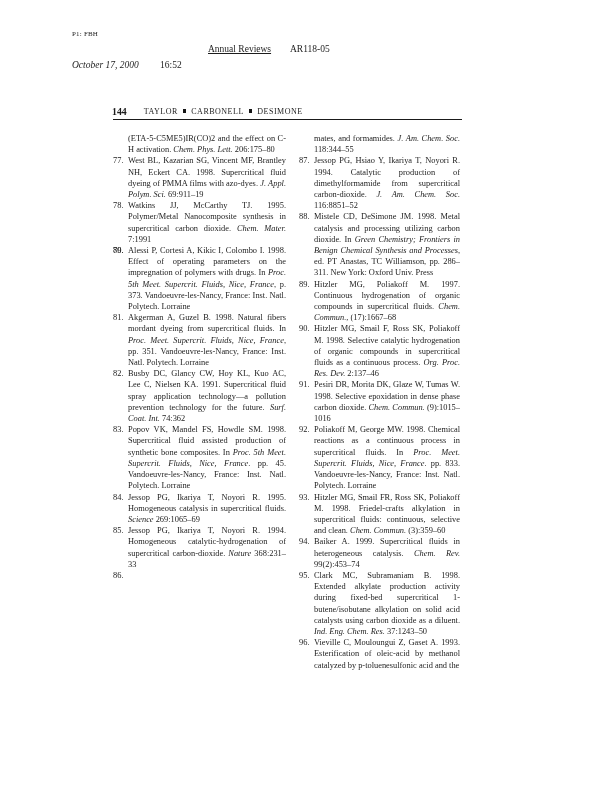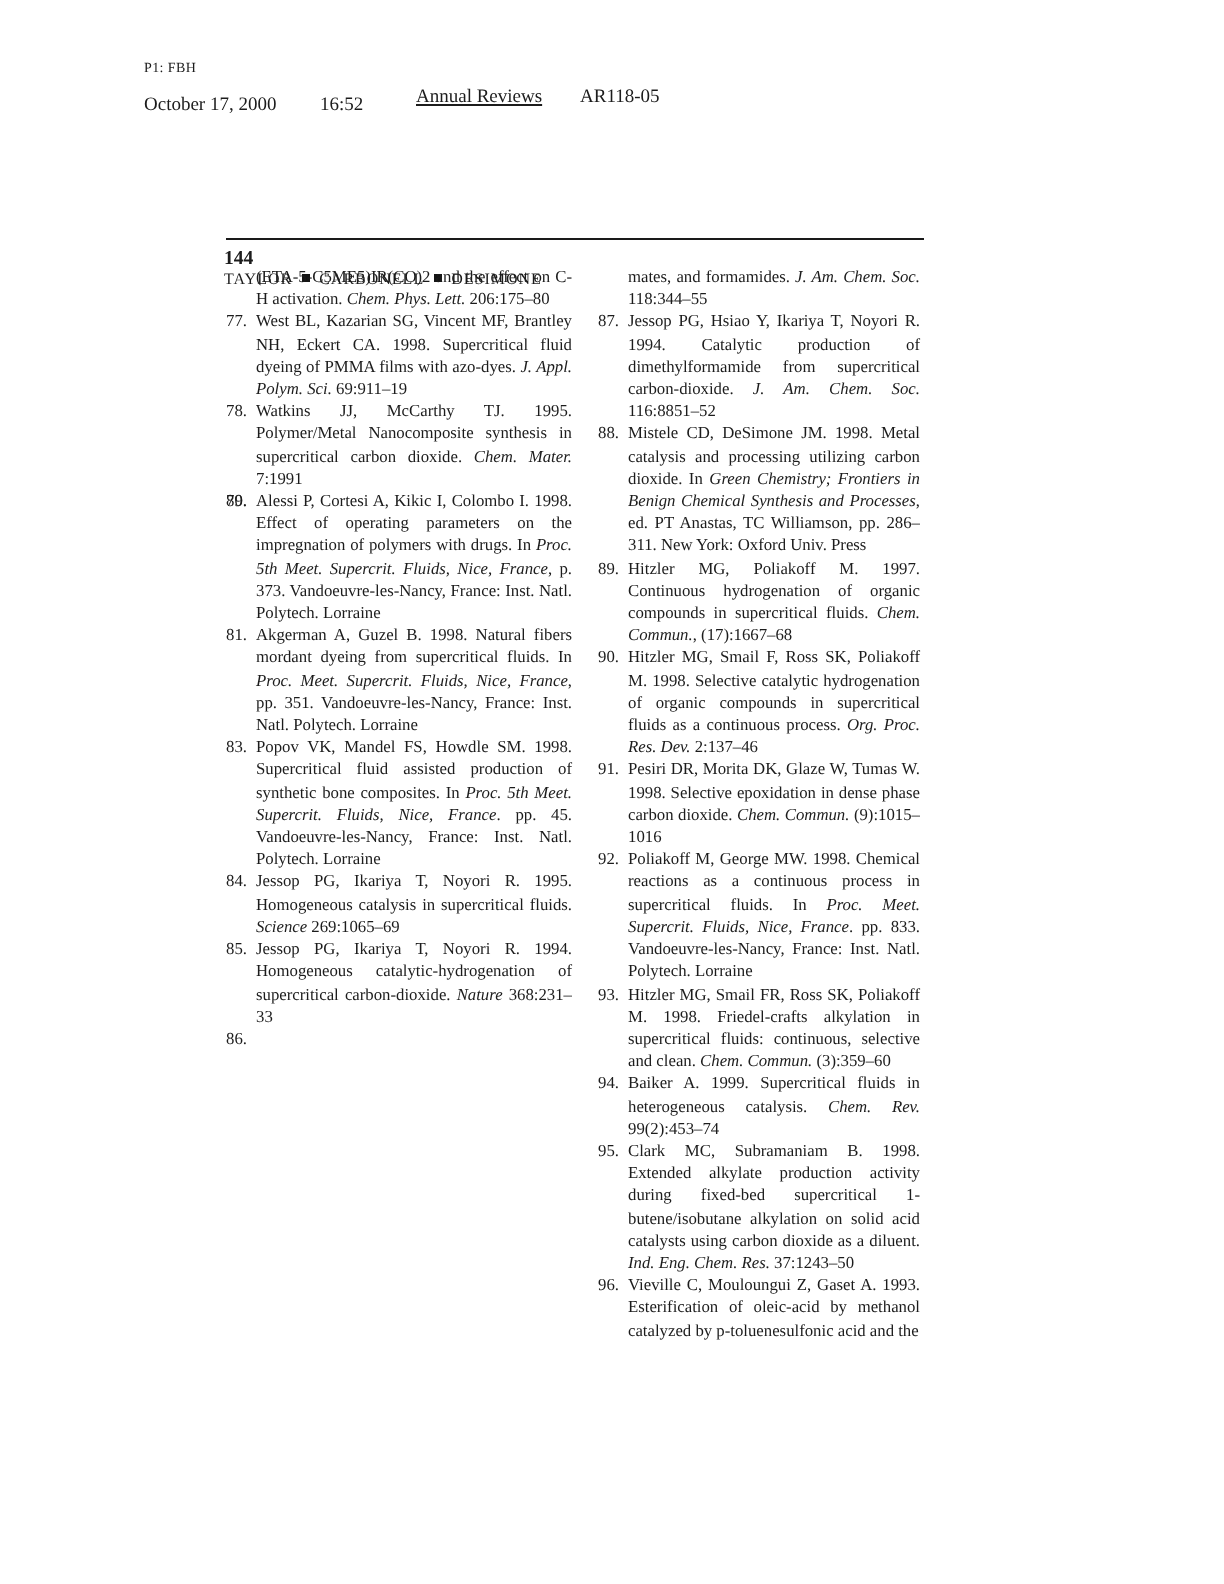--- a/index.html
+++ b/index.html
@@ -9,27 +9,27 @@
     font-family: "Liberation Serif", "DejaVu Serif", serif;
     color: #1c1c1c;
     position: relative;
     overflow: hidden;
   }
   .proof-label {
     position: absolute; left: 72px; top: 30px;
     font-size: 7px; letter-spacing: 0.2px;
   }
   .compile-line { position: absolute; top: 44px; left: 0; font-size: 9.5px; }
-  .compile-line .date   { position: absolute; left: 72px;  top: 4px; white-space: nowrap; }
-  .compile-line .time   { position: absolute; left: 160px; top: 4px; white-space: nowrap; }
+  .compile-line .date   { position: absolute; left: 72px;  top: 16px; white-space: nowrap; font-style: italic; }
+  .compile-line .time   { position: absolute; left: 160px; top: 16px; white-space: nowrap; }
   .compile-line .journ  { position: absolute; left: 208px; top: 0; white-space: nowrap; text-decoration: underline; }
   .compile-line .mscode { position: absolute; left: 290px; top: 0; white-space: nowrap; }
   .running-head {
-    position: absolute; left: 112px; top: 124px;
-    display: flex; align-items: flex-start; white-space: nowrap; flex-direction: column;
+    position: absolute; left: 112px; top: 106px;
+    display: flex; align-items: center; white-space: nowrap;
   }
   .running-head .pagenum {
     font-weight: bold; font-size: 9.8px; margin-right: 17px;
   }
   .running-head .authors {
     font-size: 8px; letter-spacing: 0.5px;
     display: flex; align-items: center;
   }
   .sep-square {
     display: inline-block; width: 3.5px; height: 3.5px;
@@ -75,20 +75,21 @@
 
 <div class="head-rule"></div>
 
 <div class="ref-col left">
     <div class="ref"><span><span>(ETA-5-C5ME5)IR(CO)2 and the effect on C-H activation. </span><i>Chem. Phys. Lett.</i><span> 206:175–80</span></span></div>
     <div class="ref"><span class="refnum">77.</span><span><span>West BL, Kazarian SG, Vincent MF, Brantley NH, Eckert CA. 1998. Supercritical fluid dyeing of PMMA films with azo-dyes. </span><i>J. Appl. Polym. Sci.</i><span> 69:911–19</span></span></div>
     <div class="ref"><span class="refnum">78.</span><span><span>Watkins JJ, McCarthy TJ. 1995. Polymer/Metal Nanocomposite synthesis in supercritical carbon dioxide. </span><i>Chem. Mater.</i><span> 7:1991</span></span></div>
     <div class="ref"><span class="refnum">79.</span></div>
     <div class="ref"><span class="refnum">80.</span><span><span>Alessi P, Cortesi A, Kikic I, Colombo I. 1998. Effect of operating parameters on the impregnation of polymers with drugs. In </span><i>Proc. 5th Meet. Supercrit. Fluids, Nice, France</i><span>, p. 373. Vandoeuvre-les-Nancy, France: Inst. Natl. Polytech. Lorraine</span></span></div>
     <div class="ref"><span class="refnum">81.</span><span><span>Akgerman A, Guzel B. 1998. Natural fibers mordant dyeing from supercritical fluids. In </span><i>Proc. Meet. Supercrit. Fluids, Nice, France</i><span>, pp. 351. Vandoeuvre-les-Nancy, France: Inst. Natl. Polytech. Lorraine</span></span></div>
+    <div class="ref"><span class="refnum">82.</span><span><span>Busby DC, Glancy CW, Hoy KL, Kuo AC, Lee C, Nielsen KA. 1991. Supercritical fluid spray application technology—a pollution prevention technology for the future. </span><i>Surf. Coat. Int.</i><span> 74:362</span></span></div>
     <div class="ref"><span class="refnum">83.</span><span><span>Popov VK, Mandel FS, Howdle SM. 1998. Supercritical fluid assisted production of synthetic bone composites. In </span><i>Proc. 5th Meet. Supercrit. Fluids, Nice, France</i><span>. pp. 45. Vandoeuvre-les-Nancy, France: Inst. Natl. Polytech. Lorraine</span></span></div>
     <div class="ref"><span class="refnum">84.</span><span><span>Jessop PG, Ikariya T, Noyori R. 1995. Homogeneous catalysis in supercritical fluids. </span><i>Science</i><span> 269:1065–69</span></span></div>
     <div class="ref"><span class="refnum">85.</span><span><span>Jessop PG, Ikariya T, Noyori R. 1994. Homogeneous catalytic-hydrogenation of supercritical carbon-dioxide. </span><i>Nature</i><span> 368:231–33</span></span></div>
     <div class="ref"><span class="refnum">86.</span></div>
   </div>
 <div class="ref-col right">
     <div class="ref"><span><span>mates, and formamides. </span><i>J. Am. Chem. Soc.</i><span> 118:344–55</span></span></div>
     <div class="ref"><span class="refnum">87.</span><span><span>Jessop PG, Hsiao Y, Ikariya T, Noyori R. 1994. Catalytic production of dimethylformamide from supercritical carbon-dioxide. </span><i>J. Am. Chem. Soc.</i><span> 116:8851–52</span></span></div>
     <div class="ref"><span class="refnum">88.</span><span><span>Mistele CD, DeSimone JM. 1998. Metal catalysis and processing utilizing carbon dioxide. In </span><i>Green Chemistry; Frontiers in Benign Chemical Synthesis and Processes</i><span>, ed. PT Anastas, TC Williamson, pp. 286–311. New York: Oxford Univ. Press</span></span></div>
     <div class="ref"><span class="refnum">89.</span><span><span>Hitzler MG, Poliakoff M. 1997. Continuous hydrogenation of organic compounds in supercritical fluids. </span><i>Chem. Commun.</i><span>, (17):1667–68</span></span></div>

